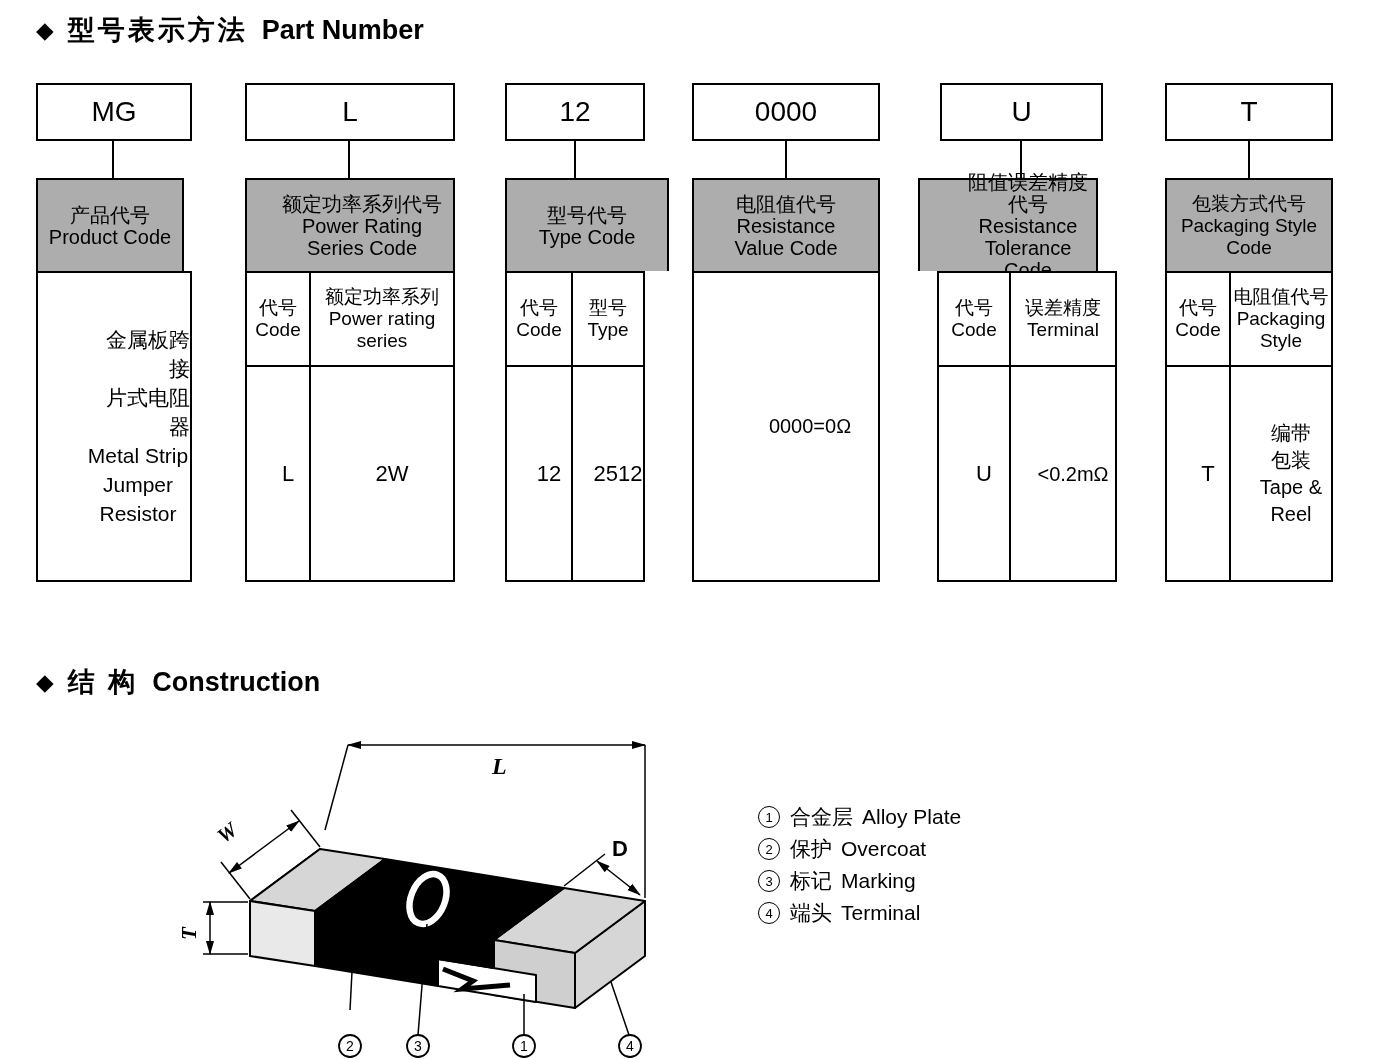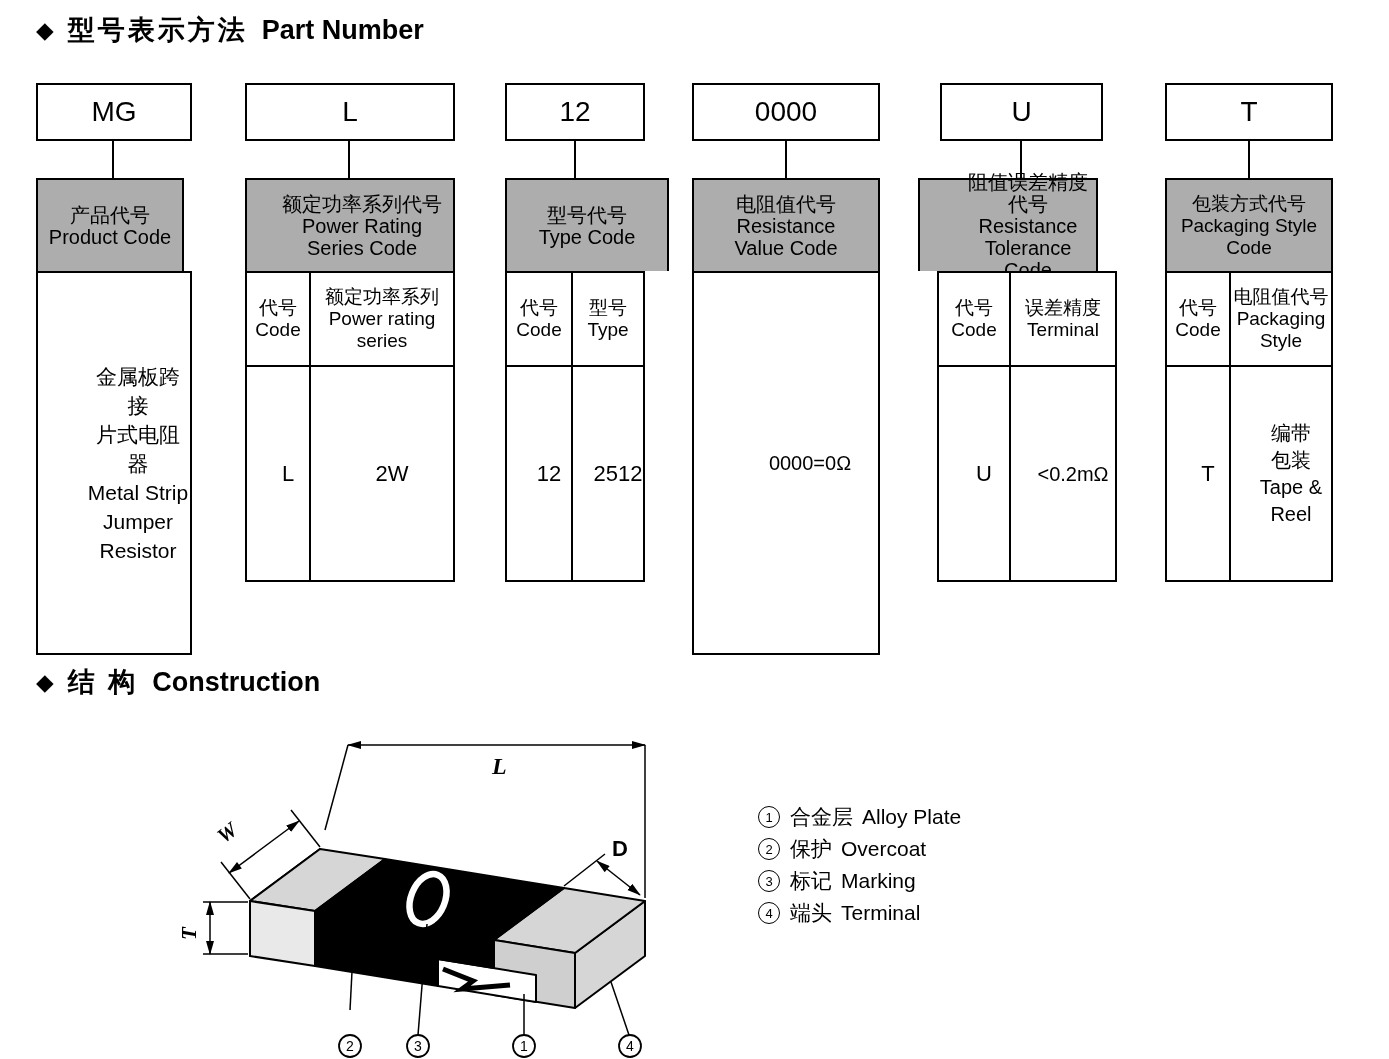--- a/index.html
+++ b/index.html
@@ -9,22 +9,22 @@
   .section-title{position:absolute;display:flex;align-items:center;gap:14px;font-size:27px;font-weight:bold;white-space:nowrap;}
   .diamond{font-size:23px;line-height:1;}
   .title-zh{letter-spacing:3px;}
 
   .code-box{position:absolute;top:83px;height:58px;box-sizing:border-box;border:2px solid #000;background:#fff;
             display:flex;align-items:center;justify-content:center;font-size:28px;}
   .connector{position:absolute;top:141px;width:2px;height:37px;background:#000;}
   .gray-header{position:absolute;top:178px;height:93px;box-sizing:border-box;border:2px solid #000;border-bottom:none;
                background:#adadad;display:flex;flex-direction:column;align-items:center;justify-content:center;
                text-align:center;font-size:20px;line-height:22px;}
-  .body-box{position:absolute;top:271px;height:384px;box-sizing:border-box;border:2px solid #000;background:#fff;
-            display:flex;flex-direction:column;align-items:center;justify-content:center;text-align:center;
+  .body-box{position:absolute;top:271px;height:311px;box-sizing:border-box;border:2px solid #000;background:#fff;
+            display:flex;flex-direction:column;align-items:center;justify-content:center;text-align:right;
             font-size:21px;line-height:29px;padding-left:48px;}
   .table-box{position:absolute;top:271px;height:311px;box-sizing:border-box;border:2px solid #000;background:#fff;display:flex;}
   .tcol{display:flex;flex-direction:column;box-sizing:border-box;}
   .tcol.grow{flex:1;}
   .tcol + .tcol{border-left:2px solid #000;}
   .thead{height:94px;box-sizing:border-box;border-bottom:2px solid #000;display:flex;flex-direction:column;
          align-items:center;justify-content:center;text-align:center;font-size:19px;line-height:22px;padding:0 2px;}
   .tval{flex:1;display:flex;flex-direction:column;align-items:center;justify-content:center;text-align:center;
         font-size:22px;line-height:28px;padding-left:20px;}
 

